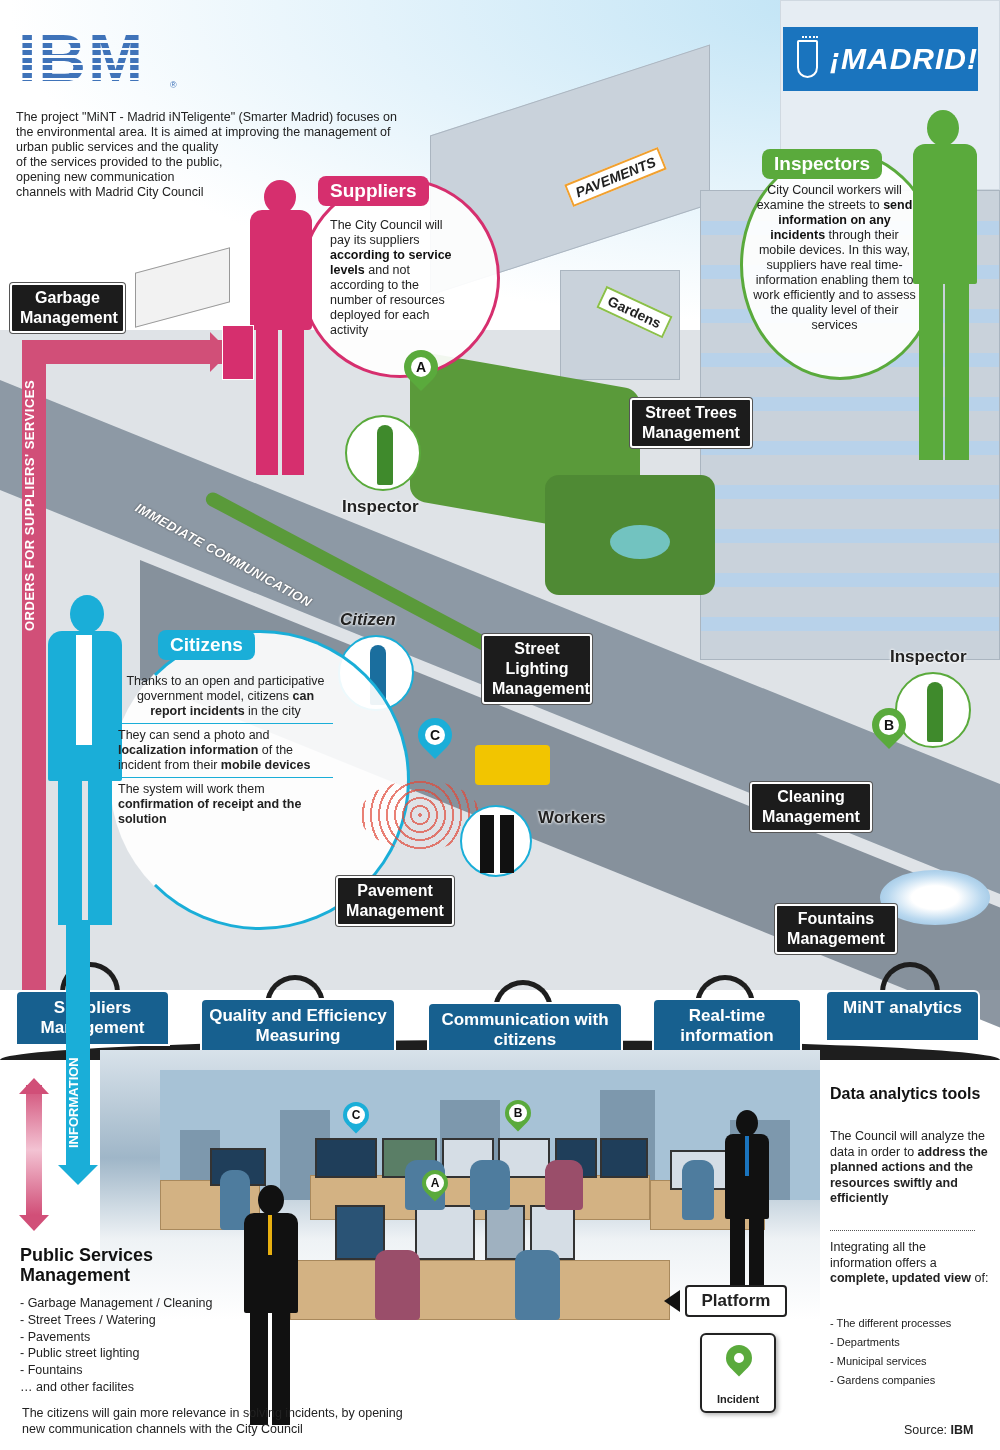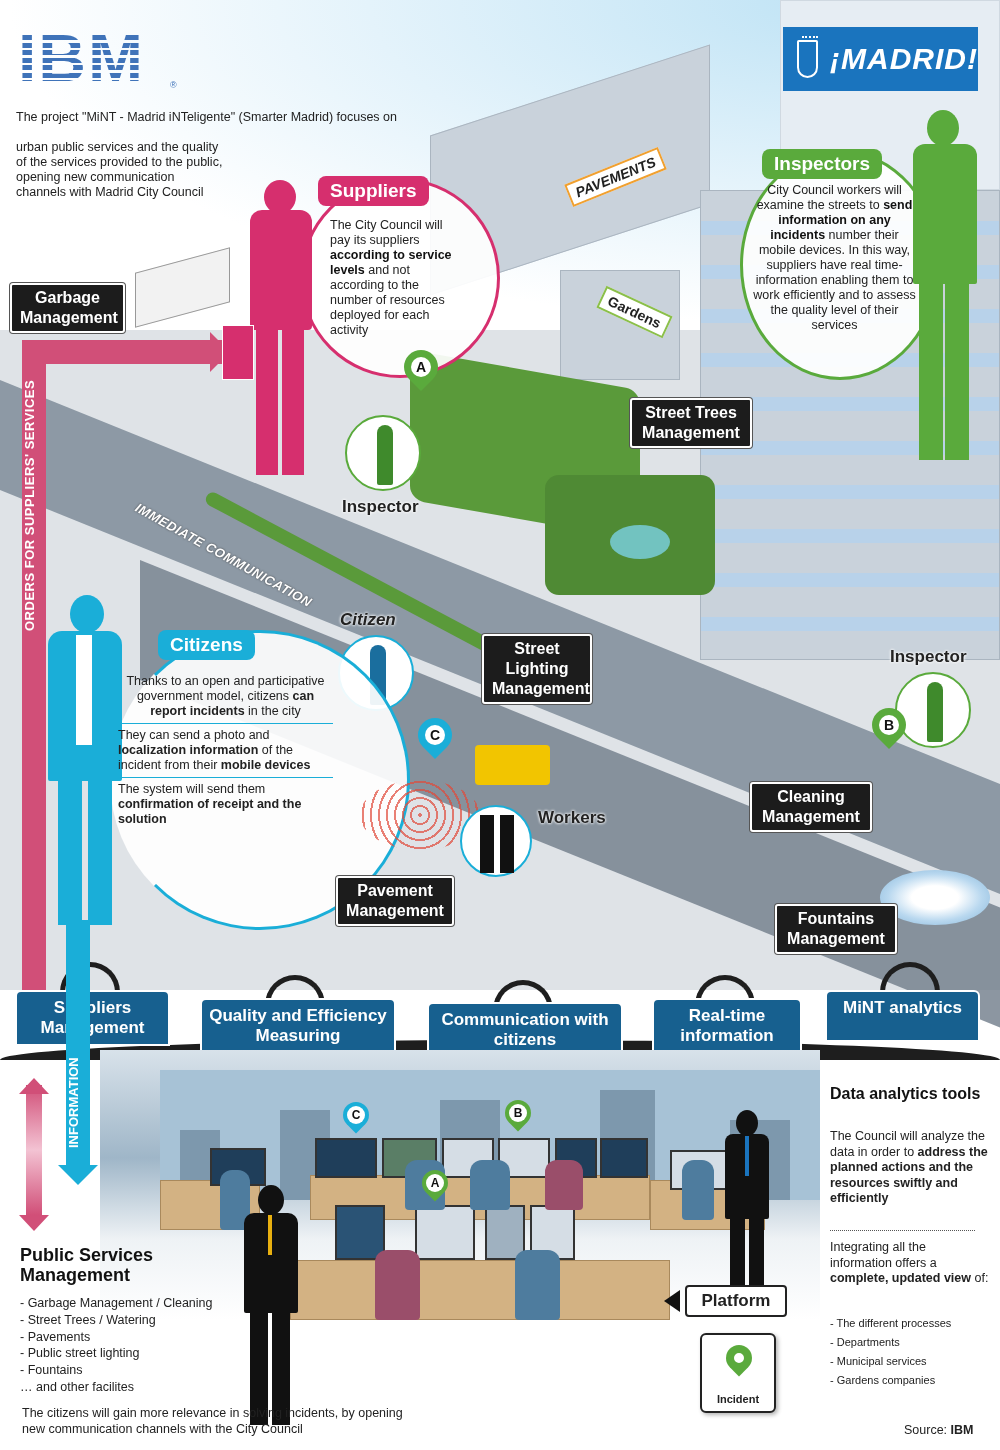--- a/index.html
+++ b/index.html
@@ -146,20 +146,21 @@
 <div class="abs ibm-logo">
     <span>IBM</span>
   </div>
 <div class="abs ibm-reg">®</div>
 <div class="abs madrid-logo">
   <div class="madrid-shield"></div>
   <div class="madrid-text">¡MADRID!</div>
 </div>
 <div class="abs intro">
   <div>The project "MiNT - Madrid iNTeligente" (Smarter Madrid) focuses on</div>
+  <div>the environmental area. It is aimed at improving the management of</div>
 </div>
 <div class="abs intro-narrow" style="top:140px;">urban public services and the quality of the services provided to the public, opening new communication channels with Madrid City Council</div>
 
 <div class="abs orders-top"></div>
 <div class="abs orders-bar"></div>
 <div class="abs orders-arrowhead"></div>
 <div class="abs orders-text">ORDERS FOR SUPPLIERS' SERVICES</div>
 
 <div class="abs darklabel" style="left:10px;top:283px;width:115px;">Garbage Management</div>
 
@@ -180,21 +181,21 @@
 
 <div class="abs circle-area inspectors-circle"></div>
 <div class="sil" style="left:905px;top:110px;width:80px;height:350px;">
   <div class="sil-head" style="left:22px;top:0;width:32px;height:36px;background:#5aaa3c;"></div>
   <div style="position:absolute;left:8px;top:34px;width:64px;height:140px;background:#5aaa3c;border-radius:12px 12px 2px 2px;"></div>
   <div style="position:absolute;left:14px;top:170px;width:24px;height:180px;background:#5aaa3c;"></div>
   <div style="position:absolute;left:40px;top:170px;width:24px;height:180px;background:#5aaa3c;"></div>
 </div>
 <div class="abs role-pill inspectors-pill">Inspectors</div>
 <div class="abs role-text inspectors-text">
-  <span>City Council workers will examine the streets to </span><b>send information on any incidents</b><span> number their mobile devices. In this way, suppliers have real time-information enabling them to work efficiently and to assess the quality level of their services</span>
+  <span>City Council workers will examine the streets to </span><b>send information on any incidents</b><span> through their mobile devices. In this way, suppliers have real time-information enabling them to work efficiently and to assess the quality level of their services</span>
 </div>
 
 <div class="abs pin pin-green" style="left:404px;top:350px;">
     <div class="pin-inner">A</div>
   </div>
 <div class="abs" style="left:345px;top:415px;width:76px;height:76px;border-radius:50%;background:#fff;border:2px solid #5aaa3c;">
   <div style="position:absolute;left:30px;top:8px;width:16px;height:60px;background:#3f8a2c;border-radius:8px 8px 2px 2px;"></div>
 </div>
 <div class="abs map-label" style="left:342px;top:497px;">Inspector</div>
 
@@ -229,21 +230,21 @@
 </div>
 <div class="abs role-pill citizens-pill">Citizens</div>
 <div class="abs citizens-block">
   <div class="cit-sec" style="text-align:center;">
     <span>Thanks to an open and participative government model, citizens </span><b>can report incidents</b><span> in the city</span>
   </div>
   <div class="cit-sec">
     <span>They can send a photo and </span><b>localization information</b><span> of the incident from their </span><b>mobile devices</b>
   </div>
   <div class="cit-sec">
-    <span>The system will send them </span><b>confirmation of receipt and the solution</b>
+    <span>The system will work them </span><b>confirmation of receipt and the solution</b>
   </div>
 </div>
 
 <div class="abs pin pin-blue" style="left:418px;top:718px;">
     <div class="pin-inner">C</div>
   </div>
 <div class="abs" style="left:360px;top:780px;width:120px;height:70px;border-radius:50%;background:repeating-radial-gradient(circle,#e04a3a 0 2px,transparent 2px 8px);opacity:0.7;"></div>
 <div class="abs darklabel" style="left:336px;top:876px;width:118px;">Pavement Management</div>
 <div class="abs" style="left:460px;top:805px;width:72px;height:72px;border-radius:50%;background:#fff;border:2px solid #1aaed8;">
   <div style="position:absolute;left:18px;top:8px;width:14px;height:58px;background:#111;"></div>

